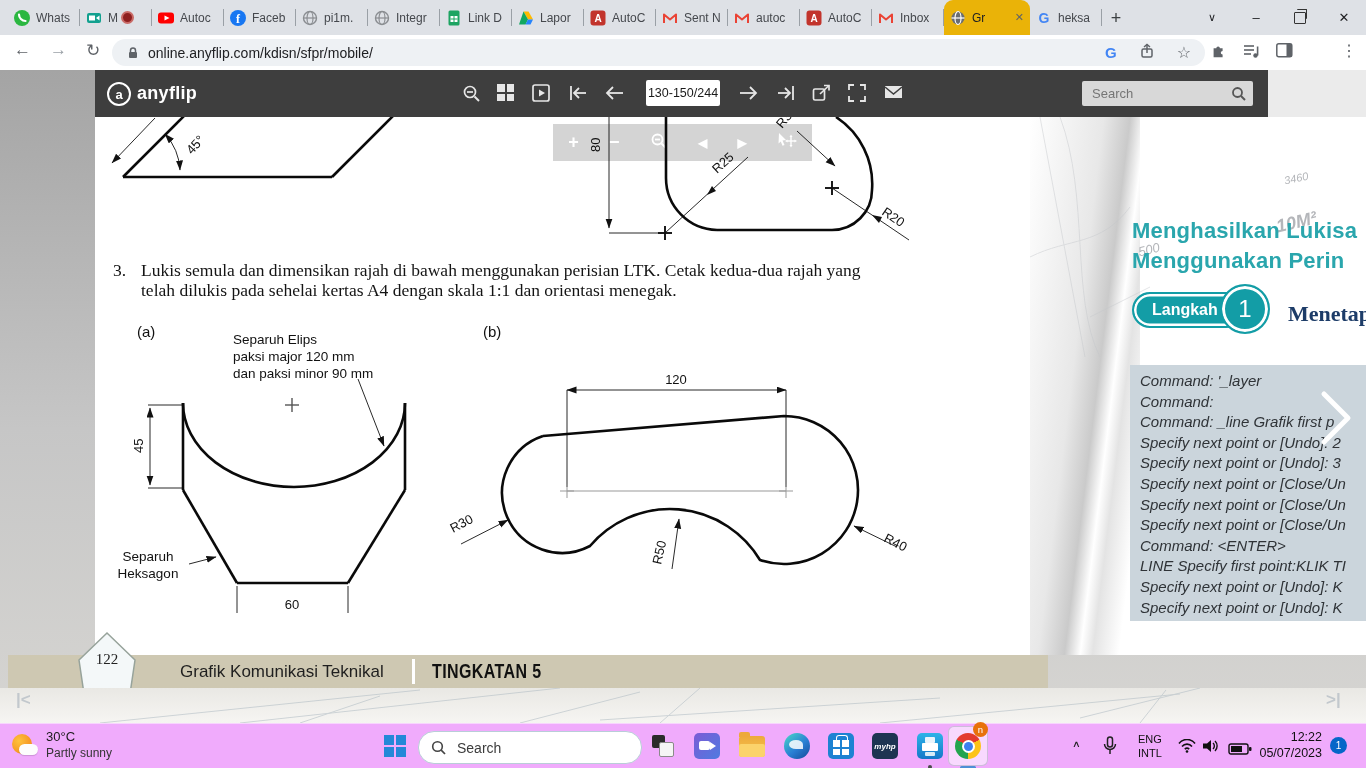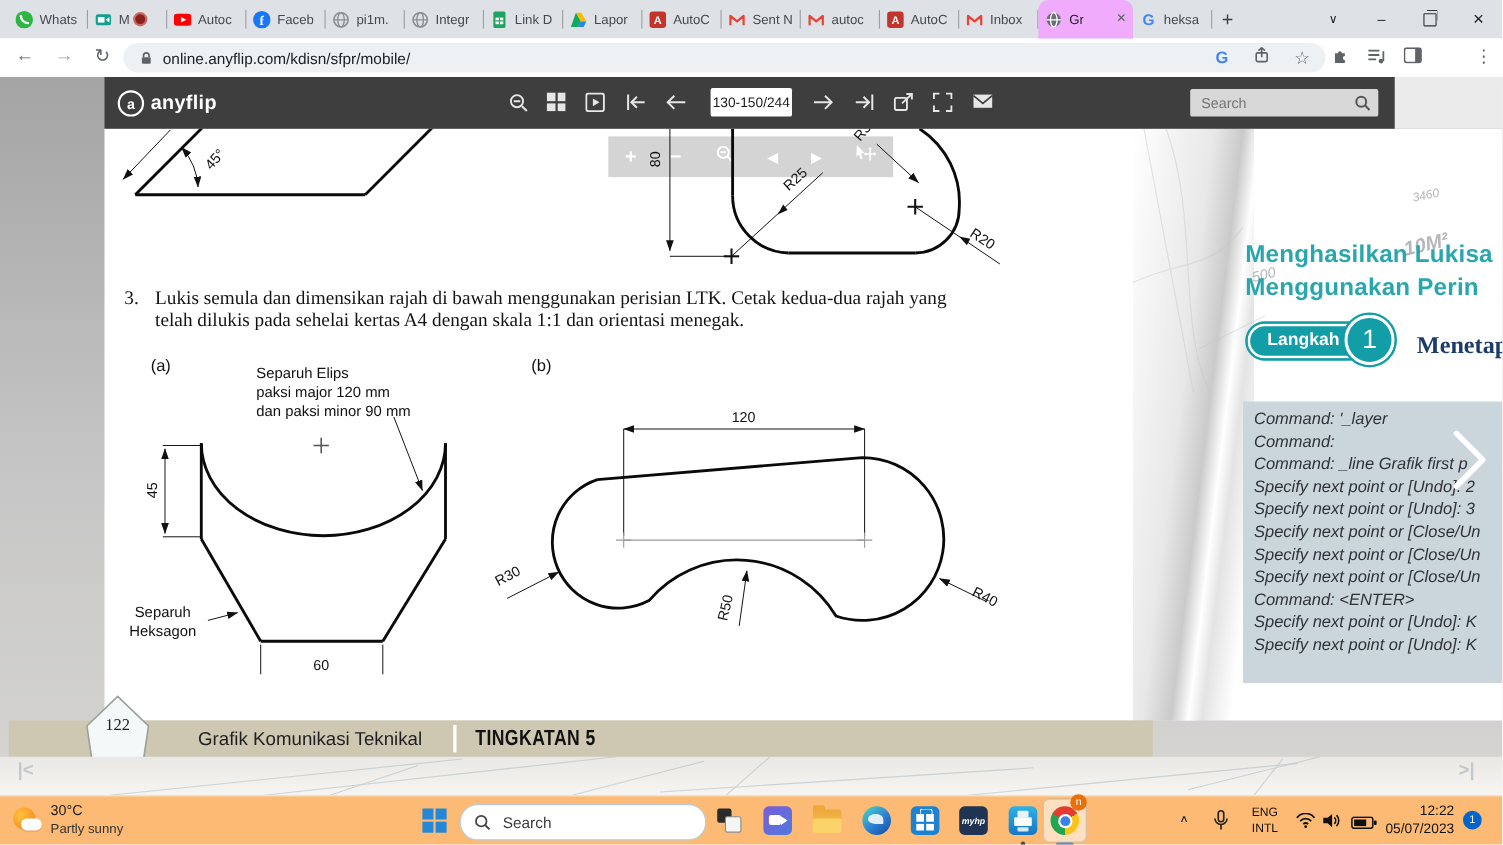--- a/index.html
+++ b/index.html
@@ -7,21 +7,21 @@
   #screen{position:relative;width:1366px;height:768px;background:#fff;overflow:hidden;}
   .abs{position:absolute;}
 
   
   #tabstrip{position:absolute;left:0;top:0;width:1366px;height:35px;background:#dee1e6;}
   .tabs{position:absolute;left:8px;top:0;height:35px;display:flex;align-items:stretch;}
   .tab{position:relative;width:72px;display:flex;align-items:center;padding:0 6px;box-sizing:border-box;cursor:pointer;}
   .tab:not(.active):after{content:"";position:absolute;right:0;top:9px;height:17px;width:1px;background:#9aa0a6;}
   .tab .fav{width:16px;height:16px;flex:0 0 16px;display:inline-flex;align-items:center;justify-content:center;}
   .tab .lbl{margin-left:6px;font-size:12px;color:#45484d;white-space:nowrap;overflow:hidden;max-width:36px;}
-  .tab.active{width:86px;background:#f0abfc;border-radius:9px 9px 0 0;z-index:2;}
+  .tab.active{width:86px;background:#eab308;border-radius:9px 9px 0 0;z-index:2;}
   .tab.active .lbl{color:#202124;max-width:26px;}
   .tab .close{margin-left:auto;font-size:11px;color:#5f6368;line-height:1;}
   .recdot{width:9px;height:9px;border-radius:50%;background:#8e1f1f;border:2px solid #c96a66;margin-left:3px;flex:0 0 auto;}
   .newtab{width:28px;height:28px;margin-top:4px;display:flex;align-items:center;justify-content:center;font-size:18px;color:#3c4043;}
   .winctl{position:absolute;top:0;right:0;height:35px;display:flex;}
   .winctl>div{width:44px;height:35px;display:flex;align-items:center;justify-content:center;color:#202124;font-size:13px;}
   .restore{width:10px;height:10px;border:1.2px solid #333;border-radius:1px;position:relative;}
   .restore:before{content:"";position:absolute;left:2px;top:-4px;width:9px;height:9px;border:1.2px solid #333;border-left:none;border-bottom:none;border-radius:1px;}
 
   
@@ -64,21 +64,21 @@
 
   
   #beigebar{position:absolute;left:8px;top:585px;width:1040px;height:33px;background:#cec8b2;}
   #booktitle{position:absolute;left:172px;top:7px;font-size:17px;color:#1f1f1f;}
   #bardiv{position:absolute;left:404px;top:4px;width:3px;height:25px;background:#fff;}
   #level{position:absolute;left:424px;top:5px;font-size:20px;font-weight:bold;color:#111;transform:scaleX(.8);transform-origin:left;letter-spacing:.5px;}
   #bottomstrip{position:absolute;left:0;top:618px;width:1366px;height:35px;background:linear-gradient(#e9e8e4,#f6f5f2);}
   .cornertxt{position:absolute;top:2px;font-size:17px;color:#c2c8cd;font-weight:bold;}
 
   
-  #taskbar{position:absolute;left:0;top:723px;width:1366px;height:45px;background:#fdba74;border-top:1px solid rgba(255,255,255,.5);box-sizing:border-box;}
+  #taskbar{position:absolute;left:0;top:723px;width:1366px;height:45px;background:#f0abfc;border-top:1px solid rgba(255,255,255,.5);box-sizing:border-box;}
   .tbtxt{position:absolute;color:#1a1a1a;}
   #tsearch{position:absolute;left:418px;top:7px;width:222px;height:31px;background:#fff;border:1px solid #b9cdd8;border-radius:16px;display:flex;align-items:center;}
   #tsearch span.ph{font-size:14px;color:#3c3c3c;margin-left:10px;}
   .appic{position:absolute;top:9px;width:26px;height:26px;border-radius:5px;}
   .startsq{position:absolute;width:10px;height:10px;background:#2488d8;}
   #chromebox{position:absolute;left:948px;top:2px;width:40px;height:40px;background:rgba(255,255,255,.55);border:1px solid rgba(120,140,150,.35);border-radius:6px;box-sizing:border-box;}
   .chrome{position:absolute;left:6px;top:6px;width:26px;height:26px;border-radius:50%;background:conic-gradient(from -60deg,#e33b2e 0 120deg,#fcc319 120deg 240deg,#23a44e 240deg 360deg);}
   .chrome:before{content:"";position:absolute;left:6.5px;top:6.5px;width:13px;height:13px;border-radius:50%;background:#fff;}
   .chrome:after{content:"";position:absolute;left:8.5px;top:8.5px;width:9px;height:9px;border-radius:50%;background:#3c80ef;}
   #chromebadge{position:absolute;left:24px;top:-5px;width:15px;height:15px;border-radius:50%;background:#e8710a;color:#fff;font-size:9.5px;display:flex;align-items:center;justify-content:center;z-index:3;}
@@ -497,20 +497,21 @@
     <div id="cmdbox">
       <div>Command: '_layer</div>
       <div>Command:</div>
       <div>Command: _line Grafik first p</div>
       <div>Specify next point or [Undo]: 2</div>
       <div>Specify next point or [Undo]: 3</div>
       <div>Specify next point or [Close/Un</div>
       <div>Specify next point or [Close/Un</div>
       <div>Specify next point or [Close/Un</div>
       <div>Command: &lt;ENTER&gt;</div>
+      <div>LINE Specify first point:KLIK TI</div>
       <div>Specify next point or [Undo]: K</div>
       <div>Specify next point or [Undo]: K</div>
     </div>
     <svg class="abs" style="left:1320px;top:320px;" width="34" height="56">
       <polyline points="4,4 28,28 4,52" fill="none" stroke="#fff" stroke-width="5" stroke-linecap="round" stroke-linejoin="round"></polyline>
     </svg>
 
     <div id="beigebar">
       <span id="booktitle">Grafik Komunikasi Teknikal</span>
       <span id="bardiv"></span>

